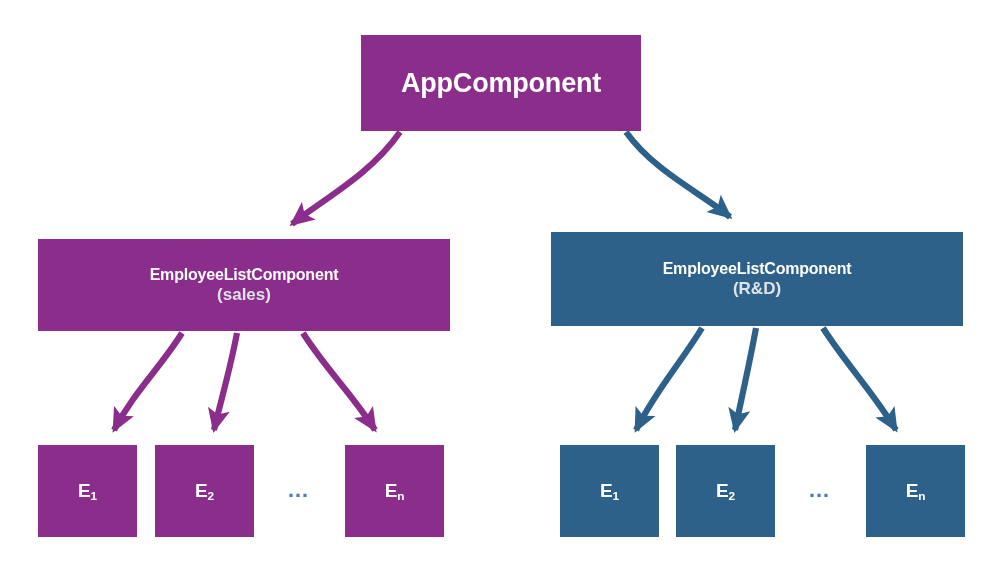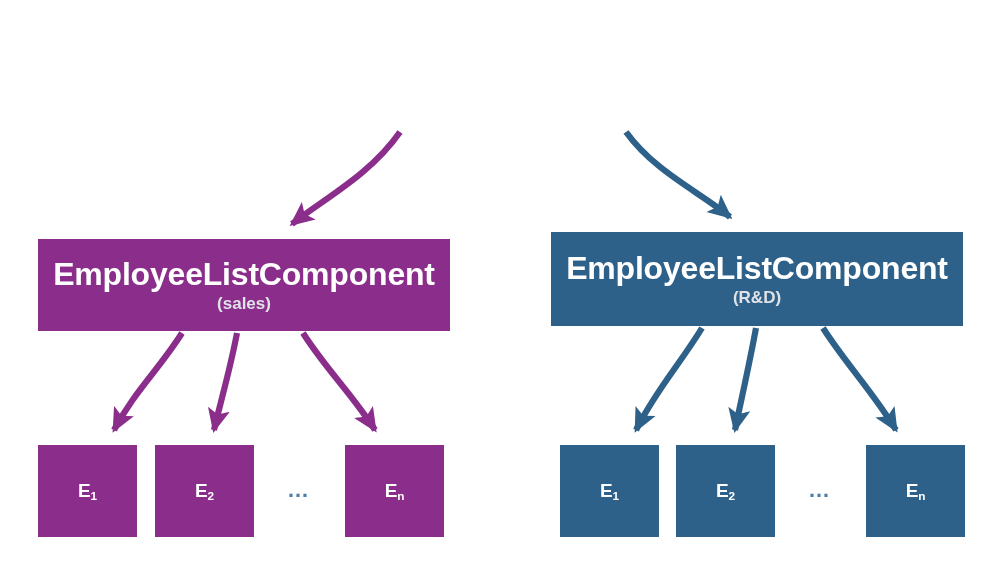--- a/index.html
+++ b/index.html
@@ -39,21 +39,21 @@
   }
   .node-purple { background: #8B2D8B; }
   .node-blue   { background: #2E6189; }
 
   .node-title {
     font-weight: bold;
     letter-spacing: -0.2px;
     white-space: nowrap;
   }
   .root .node-title { font-size: 27px; }
-  .branch .node-title { font-size: 32px; }
+  .branch .node-title { font-size: 16px; }
 
   .node-sub {
     font-weight: bold;
     font-size: 17px;
     color: #dfe2e6;
     margin-top: 2px;
     white-space: nowrap;
   }
 
   .leaf .node-title {
@@ -100,20 +100,23 @@
 
     <path d="M 182 333 C 160 368, 134 392, 114 430" fill="none" stroke="#8B2D8B" stroke-width="6.2" stroke-linecap="butt" marker-end="url(#head-purple)"></path>
     <path d="M 237 333 C 230 370, 222 396, 214 430" fill="none" stroke="#8B2D8B" stroke-width="6.2" stroke-linecap="butt" marker-end="url(#head-purple)"></path>
     <path d="M 303 333 C 325 368, 352 394, 375 430" fill="none" stroke="#8B2D8B" stroke-width="6.2" stroke-linecap="butt" marker-end="url(#head-purple)"></path>
 
     <path d="M 702 328 C 680 364, 656 390, 636 430" fill="none" stroke="#2E6189" stroke-width="6.2" stroke-linecap="butt" marker-end="url(#head-blue)"></path>
     <path d="M 756 328 C 749 366, 742 396, 735 430" fill="none" stroke="#2E6189" stroke-width="6.2" stroke-linecap="butt" marker-end="url(#head-blue)"></path>
     <path d="M 823 328 C 846 364, 873 392, 896 430" fill="none" stroke="#2E6189" stroke-width="6.2" stroke-linecap="butt" marker-end="url(#head-blue)"></path>
   </svg>
 
+  <div class="node node-purple root" style="left:361px; top:35px; width:280px; height:96px;">
+    <div class="node-title">AppComponent</div>
+  </div>
 
   <div class="node node-purple branch" style="left:38px; top:239px; width:412px; height:92px;">
     <div class="node-title">EmployeeListComponent</div>
     <div class="node-sub">(sales)</div>
   </div>
 
   <div class="node node-blue branch" style="left:551px; top:232px; width:412px; height:94px;">
     <div class="node-title">EmployeeListComponent</div>
     <div class="node-sub">(R&amp;D)</div>
   </div>

